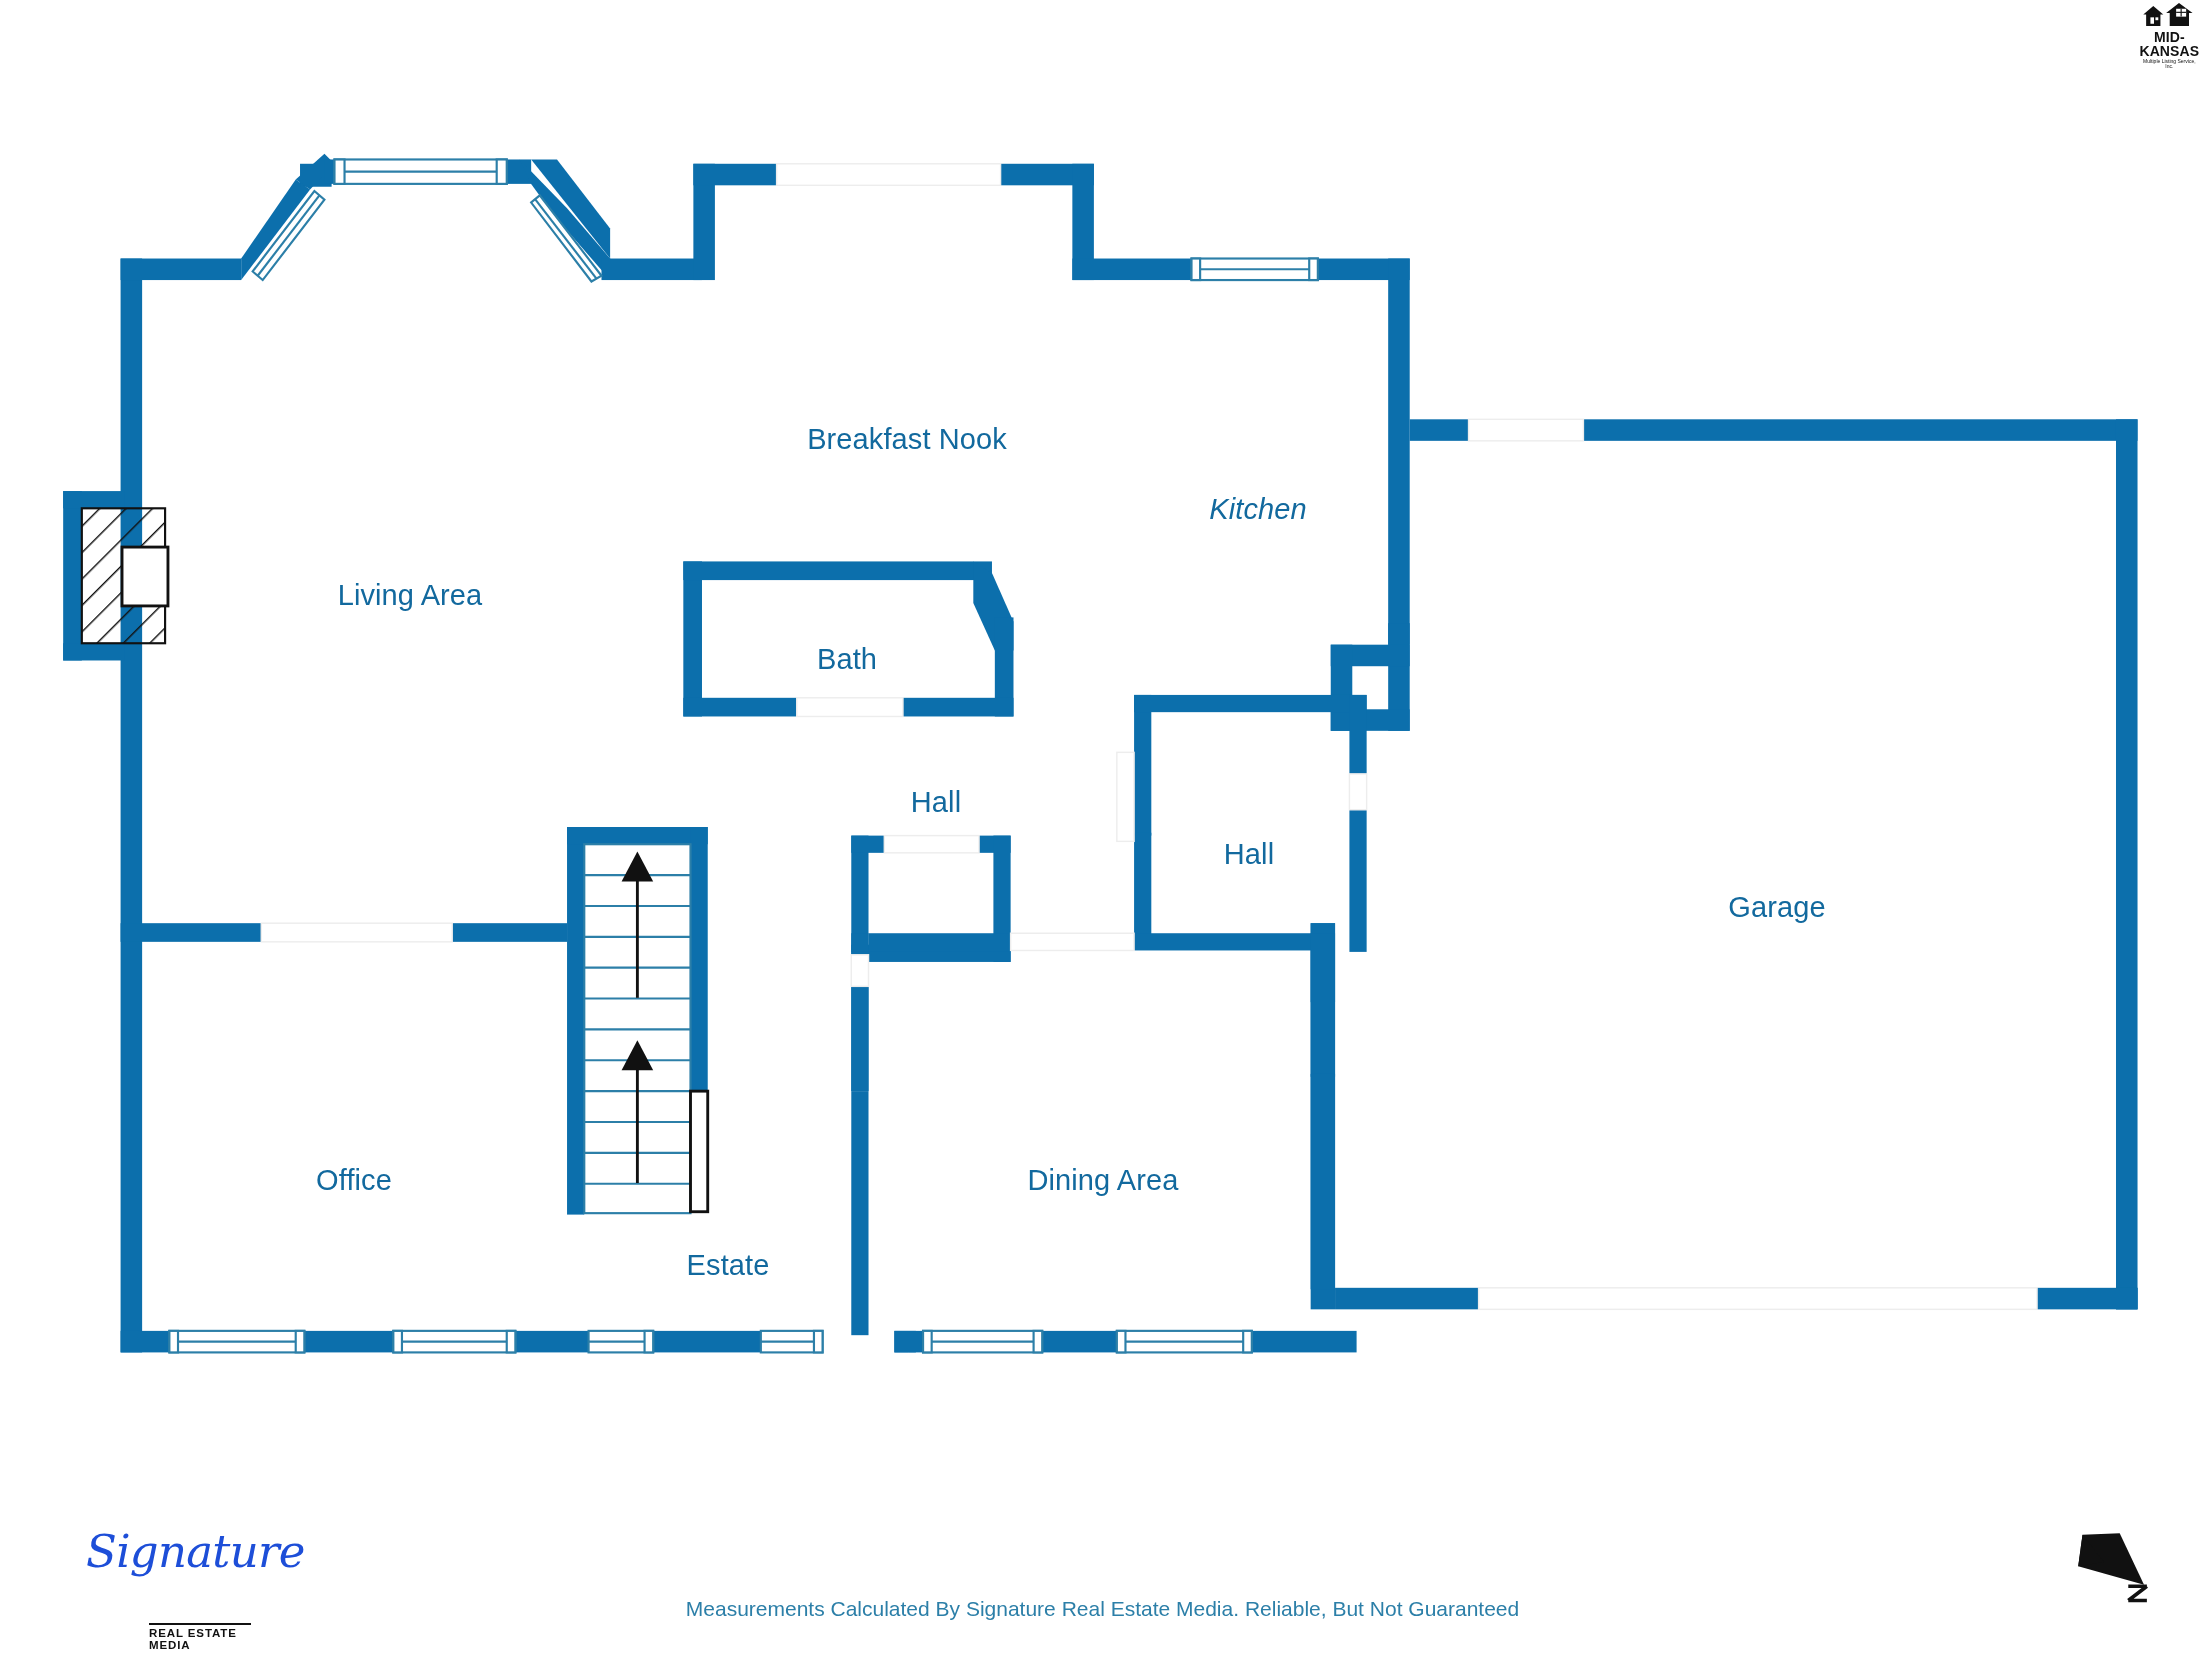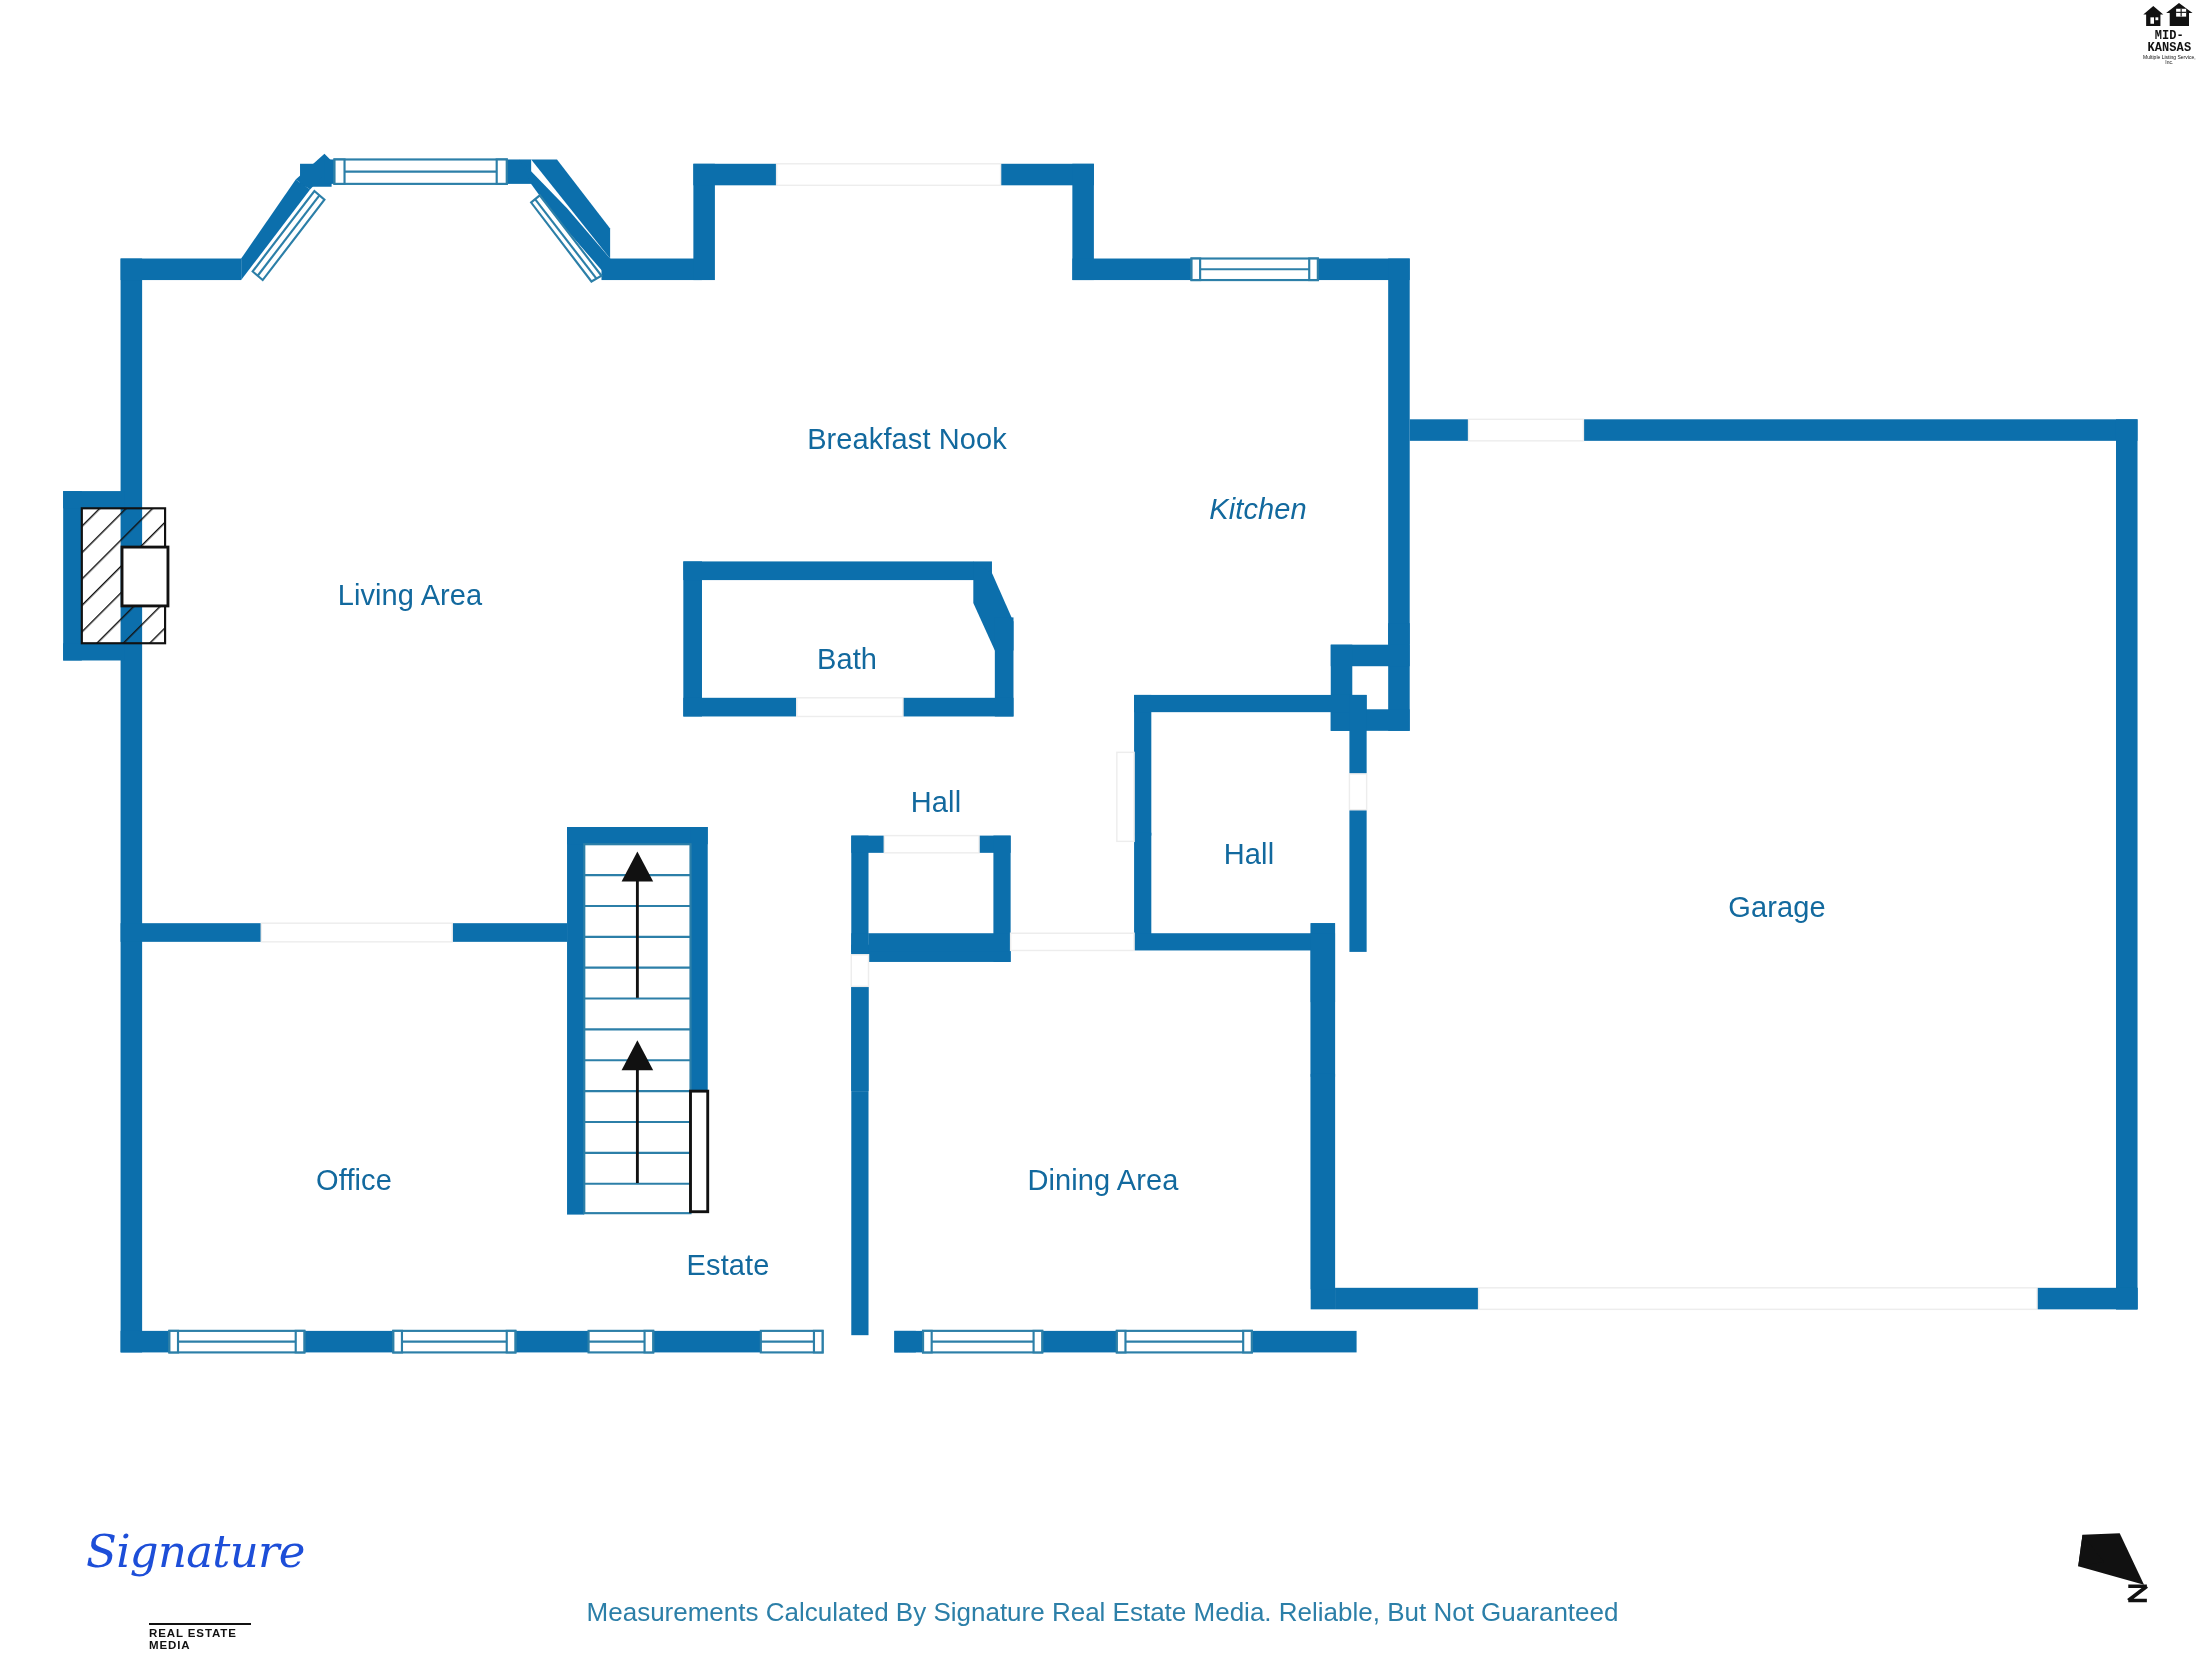--- a/index.html
+++ b/index.html
@@ -35,21 +35,21 @@
     transform: translate(-50%, -50%);
     letter-spacing: 0.1px;
   }
   .room-label.sz-lg { font-size: 29px; }
   .footer-note {
     position: absolute;
     left: 50%;
     top: 1597px;
     transform: translateX(-50%);
     color: #2C7FA8;
-    font-size: 26px;
+    font-size: 21px;
     font-family: "Liberation Sans", sans-serif;
     white-space: nowrap;
   }
   .brand-logo {
     position: absolute;
     left: 86px;
     top: 1529px;
     width: 165px;
     height: 79px;
   }
@@ -79,23 +79,23 @@
   }
   .mls-logo {
     position: absolute;
     right: 5.7px;
     top: 2.9px;
     width: 60px;
     height: 45px;
     text-align: center;
   }
   .mls-name {
-    font-family: Liberation Mono, monospace;
+    font-family: Liberation Sans, sans-serif;
     font-weight: 700;
-    font-size: 12px;
+    font-size: 14px;
     color: #111;
     letter-spacing: 0.1px;
     line-height: 1;
     margin-top: 0.7px;
   }
   .mls-tag {
     font-family: "Liberation Sans", sans-serif;
     font-size: 5px;
     color: #111;
     line-height: 1;

